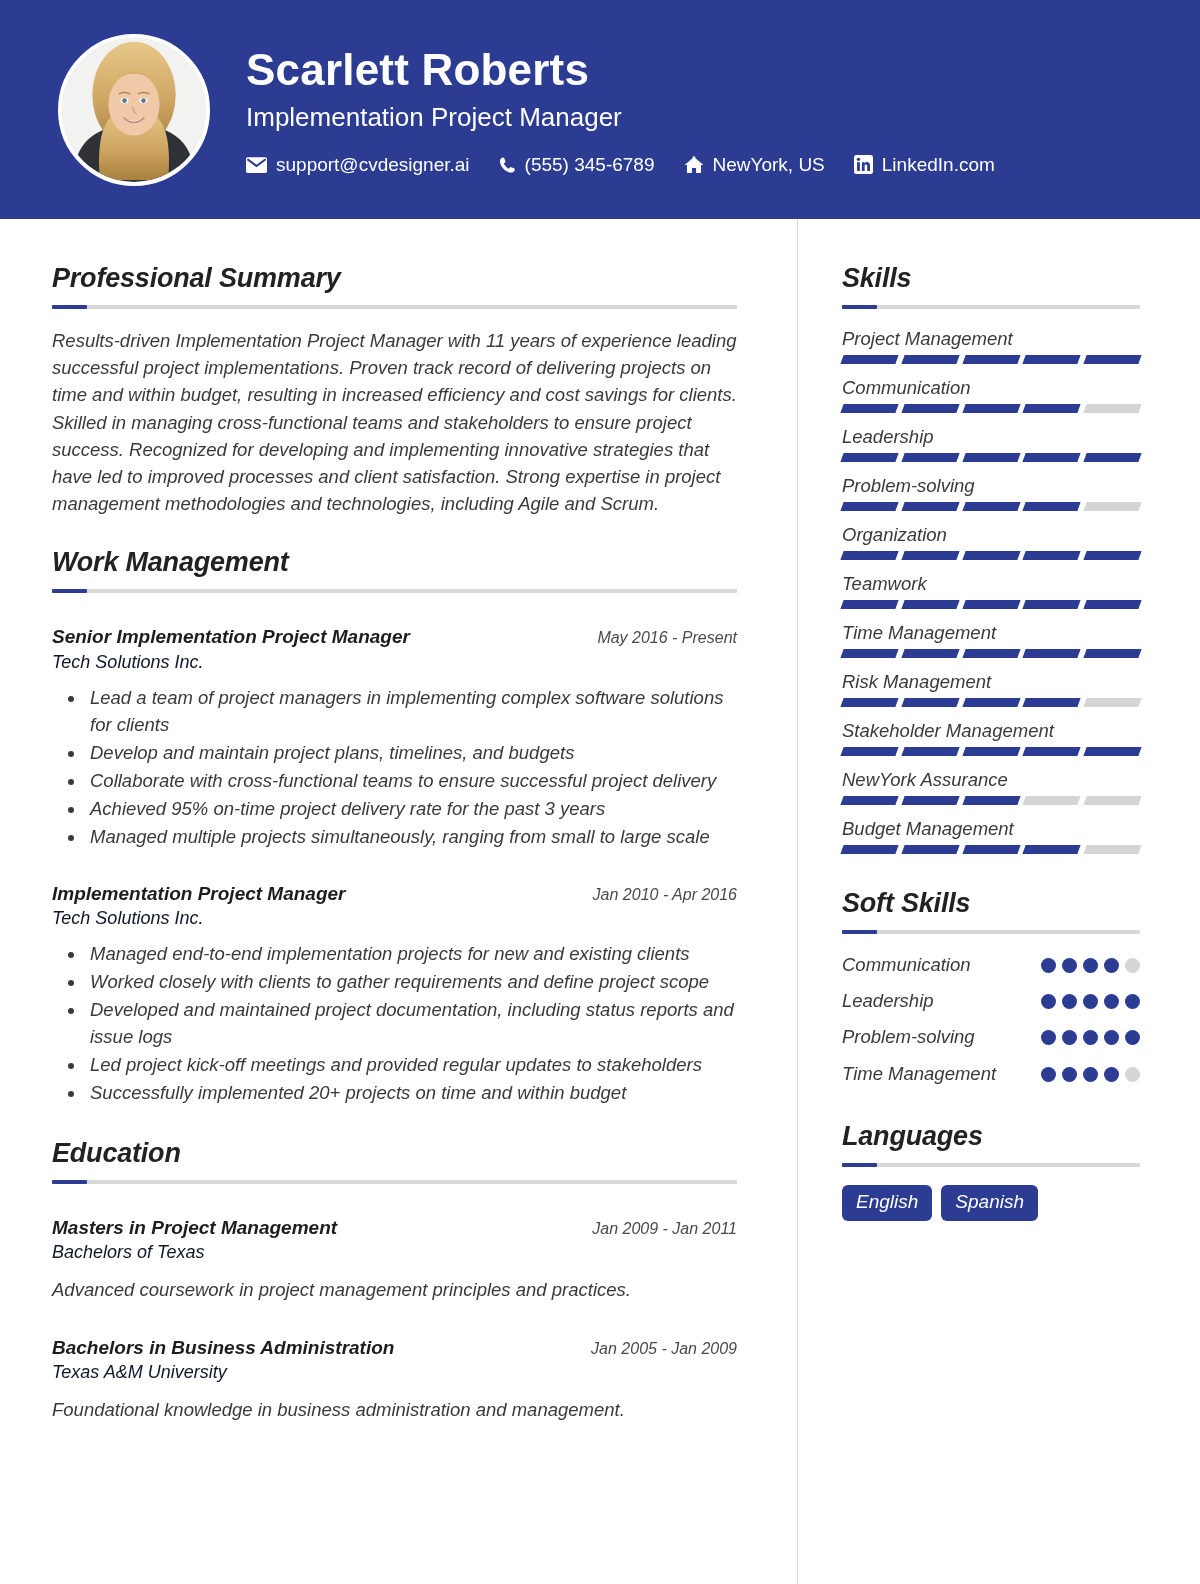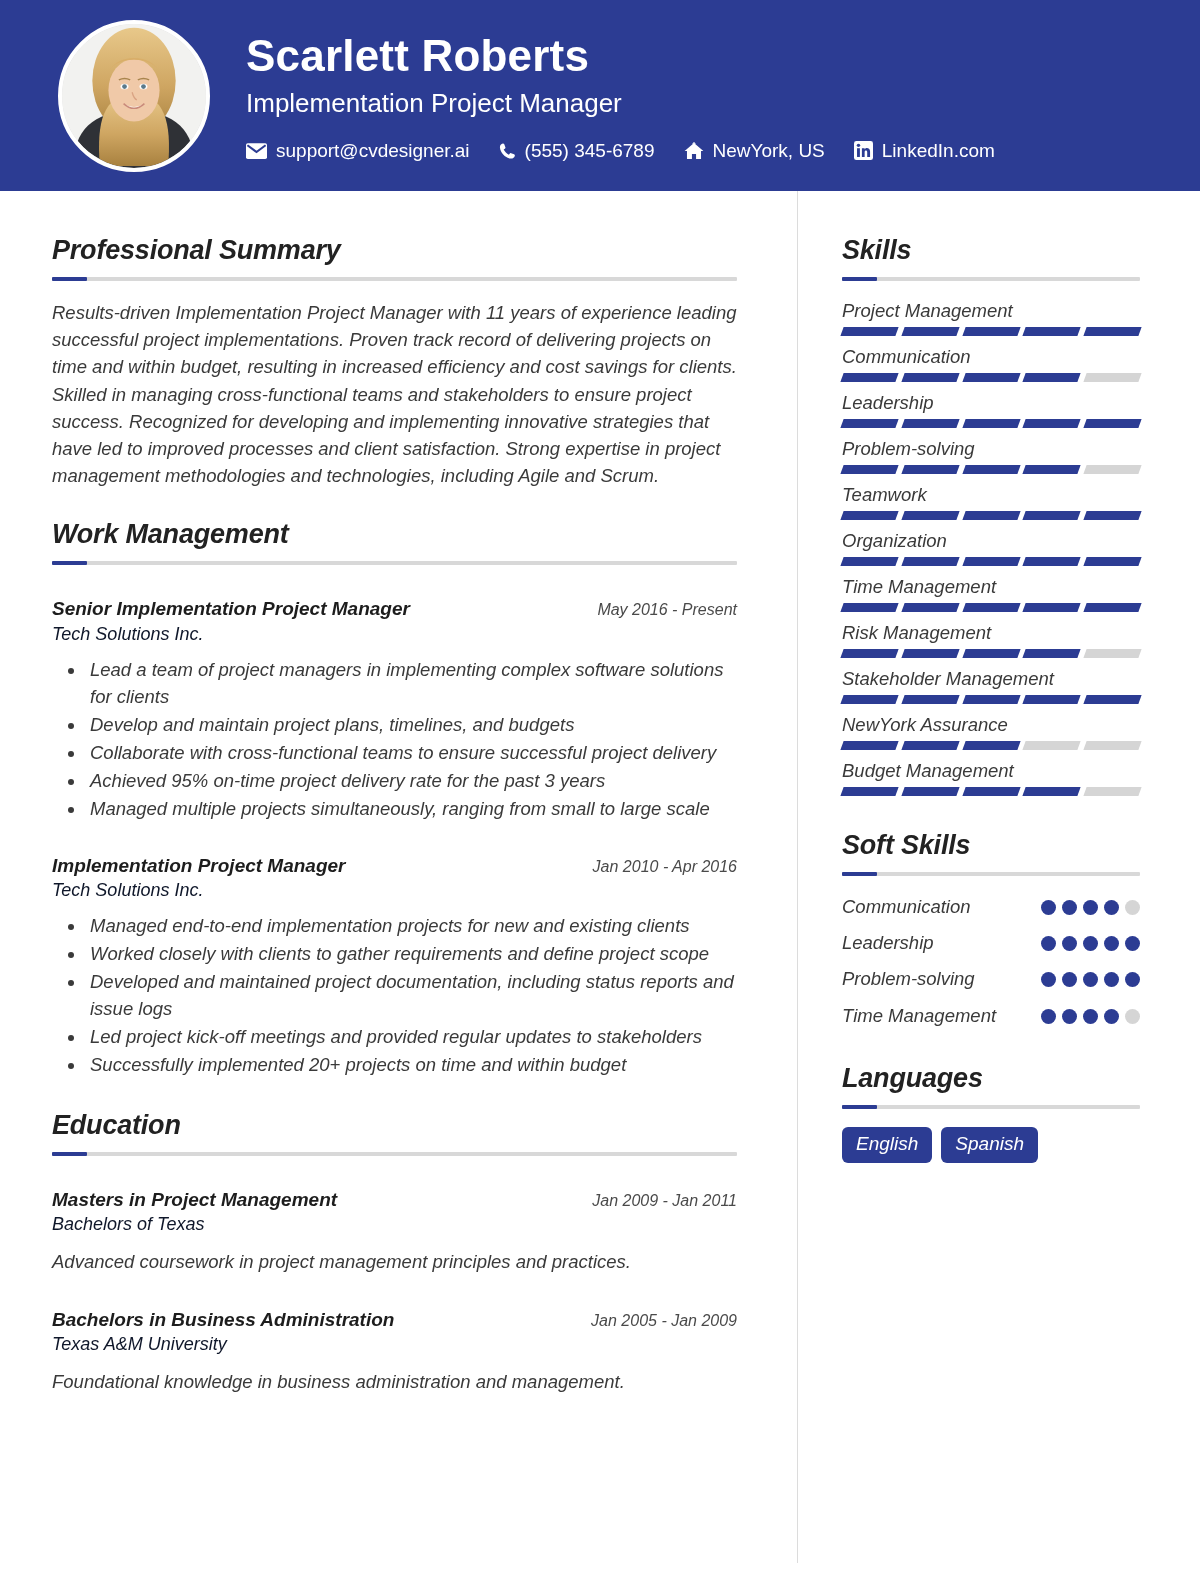--- a/index.html
+++ b/index.html
@@ -16,21 +16,21 @@
   .page {
     position: relative;
     width: 1200px;
     height: 1584px;
     background: #ffffff;
   }
 
   
   .header {
     position: relative;
-    height: 191px;
+    height: 219px;
     background: #2C3C93;
     display: flex;
     align-items: center;
     padding: 0 0 0 58px;
   }
 
   .avatar-wrap {
     width: 152px;
     height: 152px;
     border-radius: 50%;
@@ -179,21 +179,21 @@
     color: #3a3a3a;
     margin-top: 12px;
     line-height: 1.45;
   }
 
   .sec-block { margin-bottom: 26px; }
   .sec-exp  { margin-top: 30px; }
   .sec-edu  { margin-top: 32px; }
 
   
-  .skill-row { margin-bottom: 0; }
+  .skill-row { margin-bottom: 12px; }
   .skill-name {
     font-size: 18.5px;
     color: #3a3a3a;
     line-height: 1.35;
     margin-bottom: 3px;
   }
   .skill-bar {
     display: flex;
     gap: 6px;
     margin-bottom: 9px;
@@ -453,31 +453,31 @@
               <div class="skill-name">Problem-solving</div>
               <div class="skill-bar">
                 <div class="seg on"></div>
                 <div class="seg on"></div>
                 <div class="seg on"></div>
                 <div class="seg on"></div>
                 <div class="seg"></div>
               </div>
             </div>
             <div class="skill-row">
+              <div class="skill-name">Organization</div>
+              <div class="skill-bar">
+                <div class="seg on"></div>
+                <div class="seg on"></div>
+                <div class="seg on"></div>
+                <div class="seg on"></div>
+                <div class="seg on"></div>
+              </div>
+            </div>
+            <div class="skill-row">
               <div class="skill-name">Teamwork</div>
-              <div class="skill-bar">
-                <div class="seg on"></div>
-                <div class="seg on"></div>
-                <div class="seg on"></div>
-                <div class="seg on"></div>
-                <div class="seg on"></div>
-              </div>
-            </div>
-            <div class="skill-row">
-              <div class="skill-name">Organization</div>
               <div class="skill-bar">
                 <div class="seg on"></div>
                 <div class="seg on"></div>
                 <div class="seg on"></div>
                 <div class="seg on"></div>
                 <div class="seg on"></div>
               </div>
             </div>
             <div class="skill-row">
               <div class="skill-name">Time Management</div>

